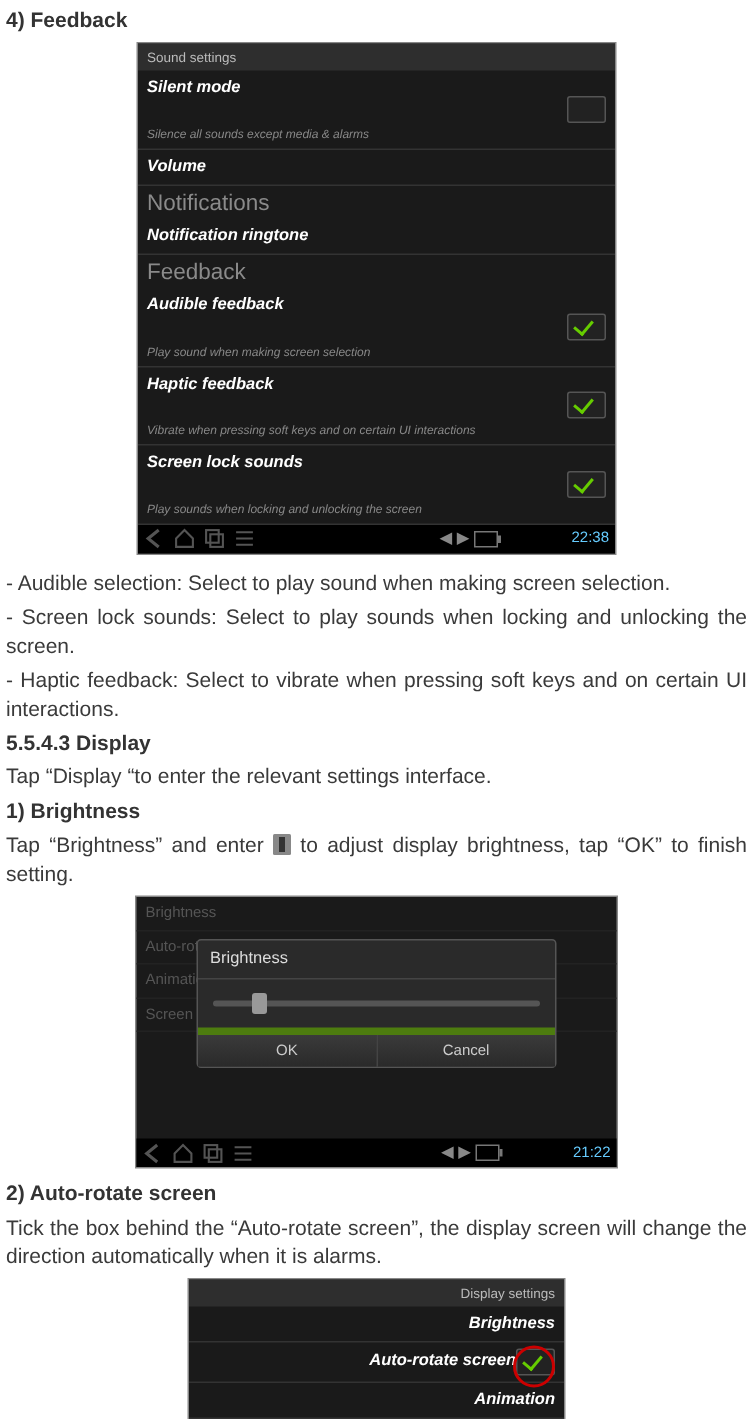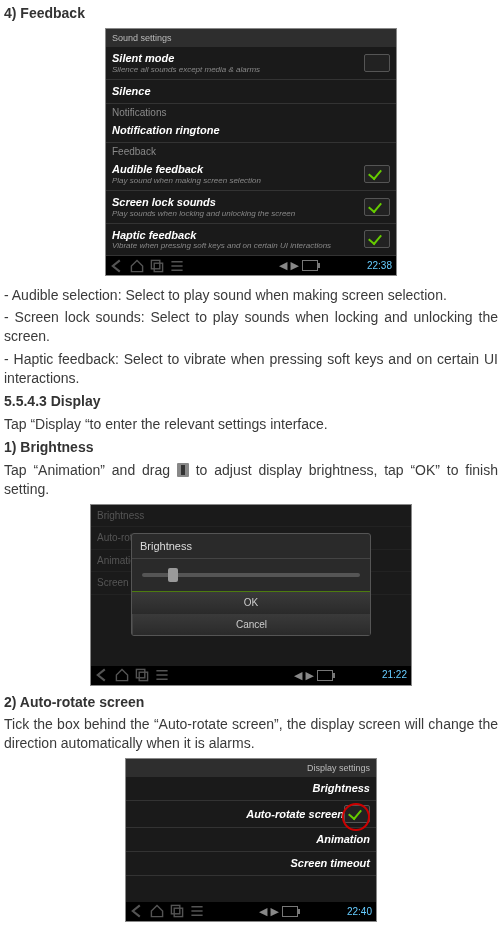--- a/index.html
+++ b/index.html
@@ -14,45 +14,45 @@
   .bold { font-weight: bold; color: #333; }
   .para { margin: 4px 0; text-align: justify; }
 
   .shot-wrap { text-align: center; margin: 6px 0 8px; }
   .shot {
     display: inline-block;
     position: relative;
     background: #1a1a1a;
     color: #eee;
     text-align: left;
-    width: 290px;
+    width: 318px;
     box-shadow: 0 0 0 1px #888;
   }
   .shot .titlebar {
     background: #2e2e2e;
     font-size: 9px;
     color: #bbb;
     padding: 3px 6px;
   }
   .shot .sectionlbl {
-    font-size: 10px;
+    font-size: 15px;
     color: #8a8a8a;
     padding: 2px 6px 0;
   }
   .shot .row {
     padding: 4px 6px;
     border-bottom: 1px solid #333;
     display: flex;
     justify-content: space-between;
     align-items: center;
   }
   .shot .row:last-child { border-bottom: none; }
   .shot .row .main { flex: 1; font-style: italic; }
   .shot .row .t1 { font-size: 11px; color: #fff; font-weight: bold; }
-  .shot .row .t2 { font-size: 8px; color: #888; line-height: 1.1; }
+  .shot .row .t2 { font-size: 8px; color: #888; line-height: 1.1; margin-top: 20px; }
   .shot .chk {
     width: 24px; height: 16px;
     border: 1px solid #555; border-radius: 2px;
     position: relative;
     background: #222;
   }
   .shot .chk.on::after {
     content: "";
     position: absolute; left: 6px; top: 1px;
     width: 6px; height: 10px;
@@ -89,21 +89,21 @@
   }
   .modal .mtitle { font-size: 11px; color: #ddd; padding: 5px 8px; border-bottom: 1px solid #444; }
   .modal .mslider { padding: 14px 10px; }
   .modal .track {
     height: 4px; background: #555; position: relative; border-radius: 2px;
   }
   .modal .thumb {
     position: absolute; left: 12%; top: -5px; width: 10px; height: 14px;
     background: #999; border-radius: 2px;
   }
-  .modal .mbtns { display: flex; border-top: 1px solid #4d7c0f; flex-direction: column; }
+  .modal .mbtns { display: flex; border-top: 5px solid #4d7c0f; }
   .modal .mbtn {
     flex: 1; text-align: center; font-size: 10px; padding: 4px 0;
     background: linear-gradient(#3a3a3a,#2a2a2a);
     color: #ccc;
   }
   .modal .mbtn + .mbtn { border-left: 1px solid #444; }
   .shot2 .statusbar { position: absolute; left: 0; right: 0; bottom: 0; }
 
   
   .shot3 { width: 250px; text-align: right; }
@@ -135,48 +135,48 @@
     <div class="titlebar">Sound settings</div>
     <div class="row">
       <div class="main">
         <div class="t1">Silent mode</div>
         <div class="t2">Silence all sounds except media &amp; alarms</div>
       </div>
       <div class="chk"></div>
     </div>
     <div class="row">
       <div class="main">
-          <div class="t1">Silence</div>
+          <div class="t1">Volume</div>
         </div>
     </div>
     <div class="sectionlbl">Notifications</div>
     <div class="row">
       <div class="main">
           <div class="t1">Notification ringtone</div>
         </div>
     </div>
     <div class="sectionlbl">Feedback</div>
     <div class="row">
       <div class="main">
         <div class="t1">Audible feedback</div>
         <div class="t2">Play sound when making screen selection</div>
       </div>
       <div class="chk on"></div>
     </div>
     <div class="row">
       <div class="main">
+        <div class="t1">Haptic feedback</div>
+        <div class="t2">Vibrate when pressing soft keys and on certain UI interactions</div>
+      </div>
+      <div class="chk on"></div>
+    </div>
+    <div class="row">
+      <div class="main">
         <div class="t1">Screen lock sounds</div>
         <div class="t2">Play sounds when locking and unlocking the screen</div>
-      </div>
-      <div class="chk on"></div>
-    </div>
-    <div class="row">
-      <div class="main">
-        <div class="t1">Haptic feedback</div>
-        <div class="t2">Vibrate when pressing soft keys and on certain UI interactions</div>
       </div>
       <div class="chk on"></div>
     </div>
     <div class="statusbar">
       <div class="sb-icons">
         <span class="sb-icon">
             <svg viewBox="0 0 10 10">
               <path d="M7 1 2 5l5 4" fill="none" stroke="#999" stroke-width="1.5"></path>
             </svg>
           </span>
@@ -208,21 +208,21 @@
   </div>
 </div>
 
 <div class="para">- Audible selection: Select to play sound when making screen selection.</div>
 <div class="para">- Screen lock sounds: Select to play sounds when locking and unlocking the screen.</div>
 <div class="para">- Haptic feedback: Select to vibrate when pressing soft keys and on certain UI interactions.</div>
 <div class="bold para">5.5.4.3 Display</div>
 <div class="para">Tap “Display “to enter the relevant settings interface.</div>
 <div class="bold para">1) Brightness</div>
 <div class="para">
-  <span>Tap “Animation” and drag </span>
+  <span>Tap “Brightness” and enter </span>
   <span class="inline-slider"></span>
   <span> to adjust display brightness, tap “OK” to finish setting.</span>
 </div>
 
 <div class="shot-wrap">
   <div class="shot shot2">
     <div class="dimrow">Brightness</div>
     <div class="dimrow">Auto-rotate screen</div>
     <div class="dimrow">Animation</div>
     <div class="dimrow">Screen timeout</div>

